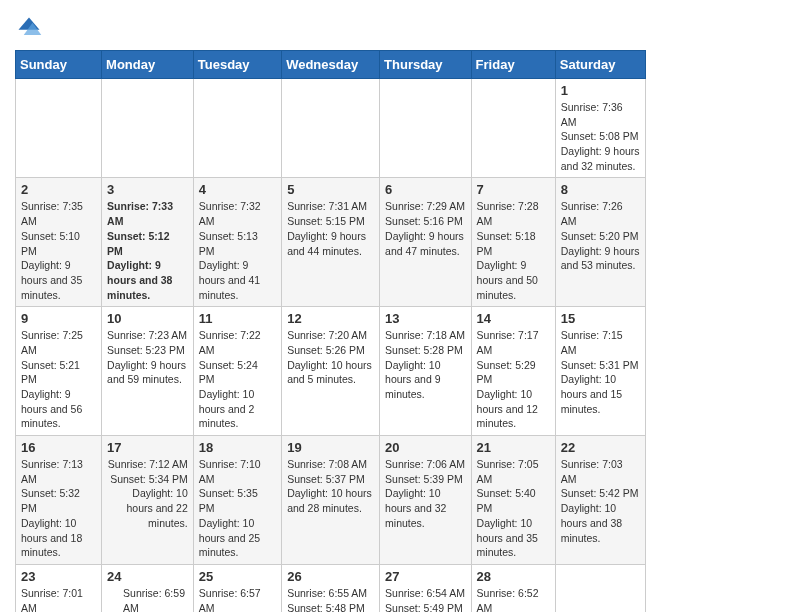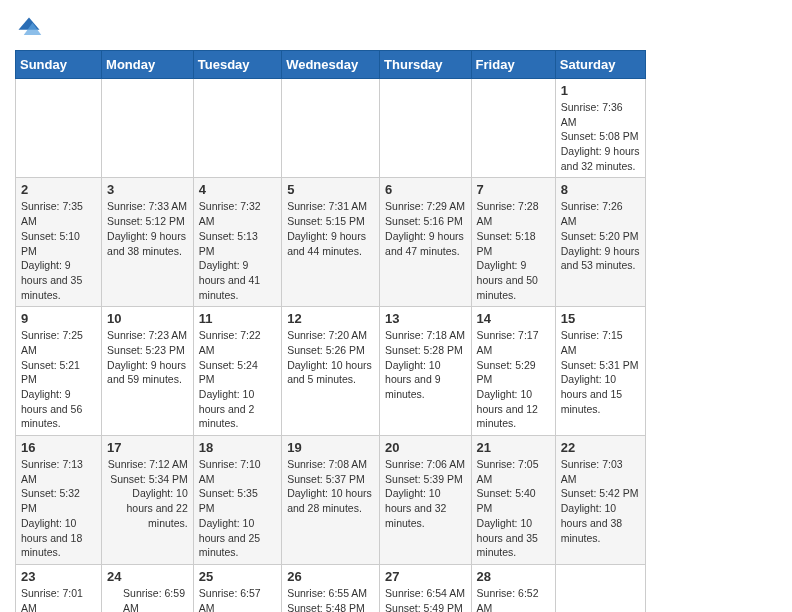--- a/index.html
+++ b/index.html
@@ -150,21 +150,21 @@
         </tr>
         <tr>
           <td>
             <span class="day-num">2</span>
             <div class="day-info" style="white-space: pre-wrap;">Sunrise: 7:35 AM
 Sunset: 5:10 PM
 Daylight: 9 hours and 35 minutes.</div>
           </td>
           <td>
             <span class="day-num">3</span>
-            <div class="day-info" style="white-space: pre-wrap;">Sunrise: 7:33 AM
+            <div class="day-info" style="white-space: pre-wrap; font-weight: bold;">Sunrise: 7:33 AM
 Sunset: 5:12 PM
 Daylight: 9 hours and 38 minutes.</div>
           </td>
           <td>
             <span class="day-num">4</span>
             <div class="day-info" style="white-space: pre-wrap;">Sunrise: 7:32 AM
 Sunset: 5:13 PM
 Daylight: 9 hours and 41 minutes.</div>
           </td>
           <td>

